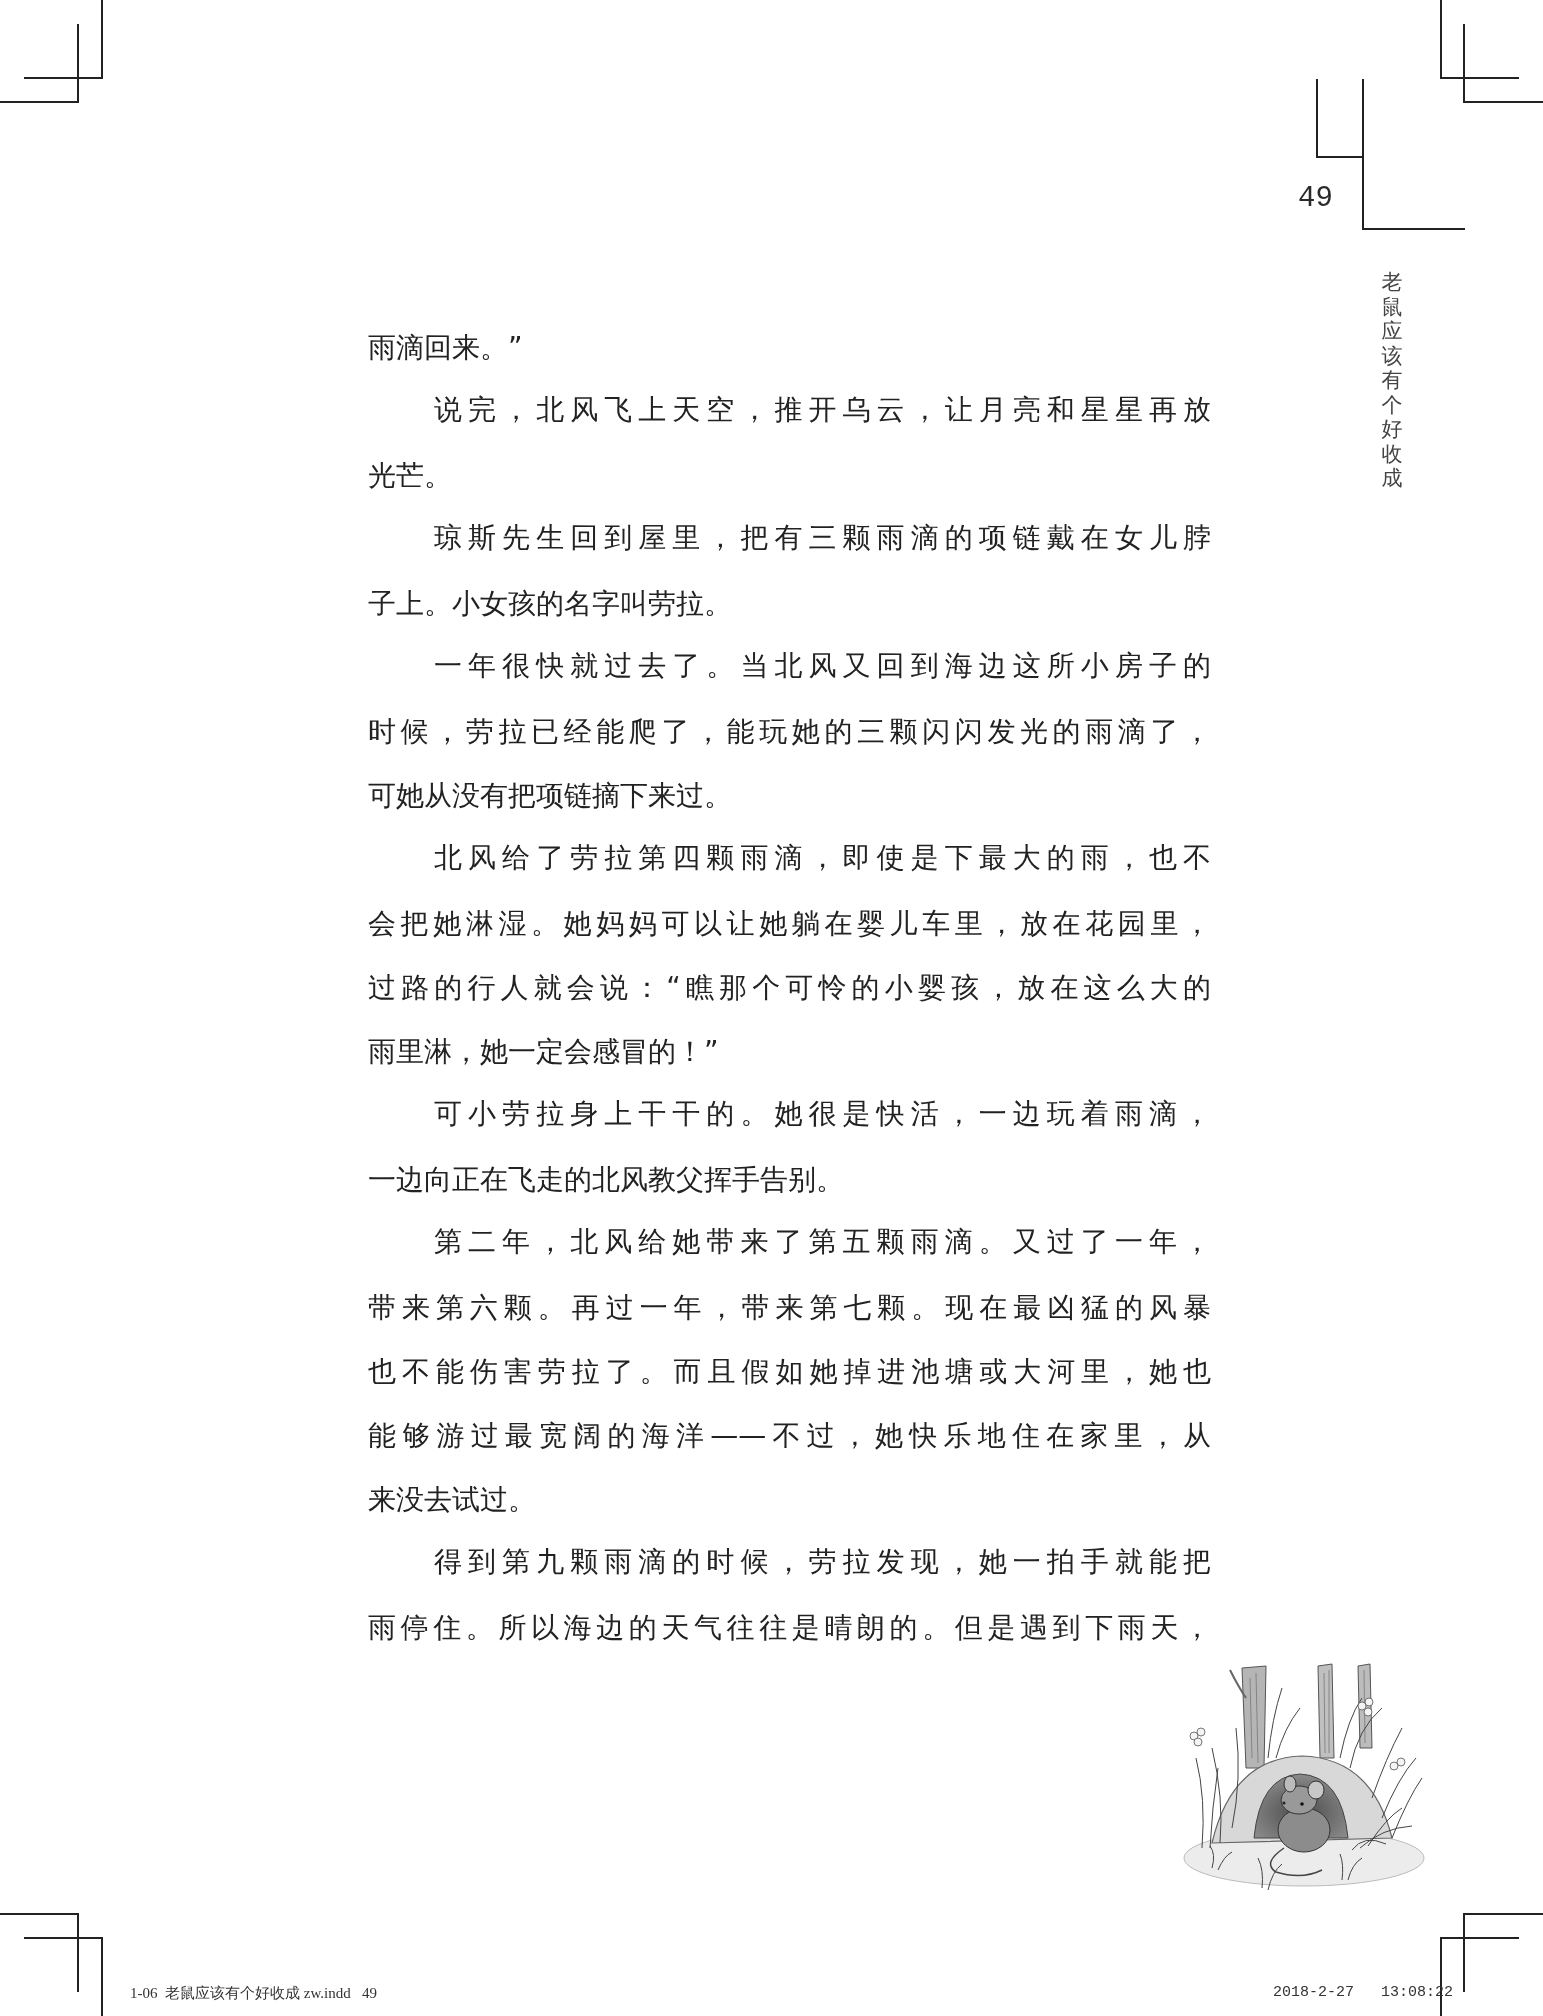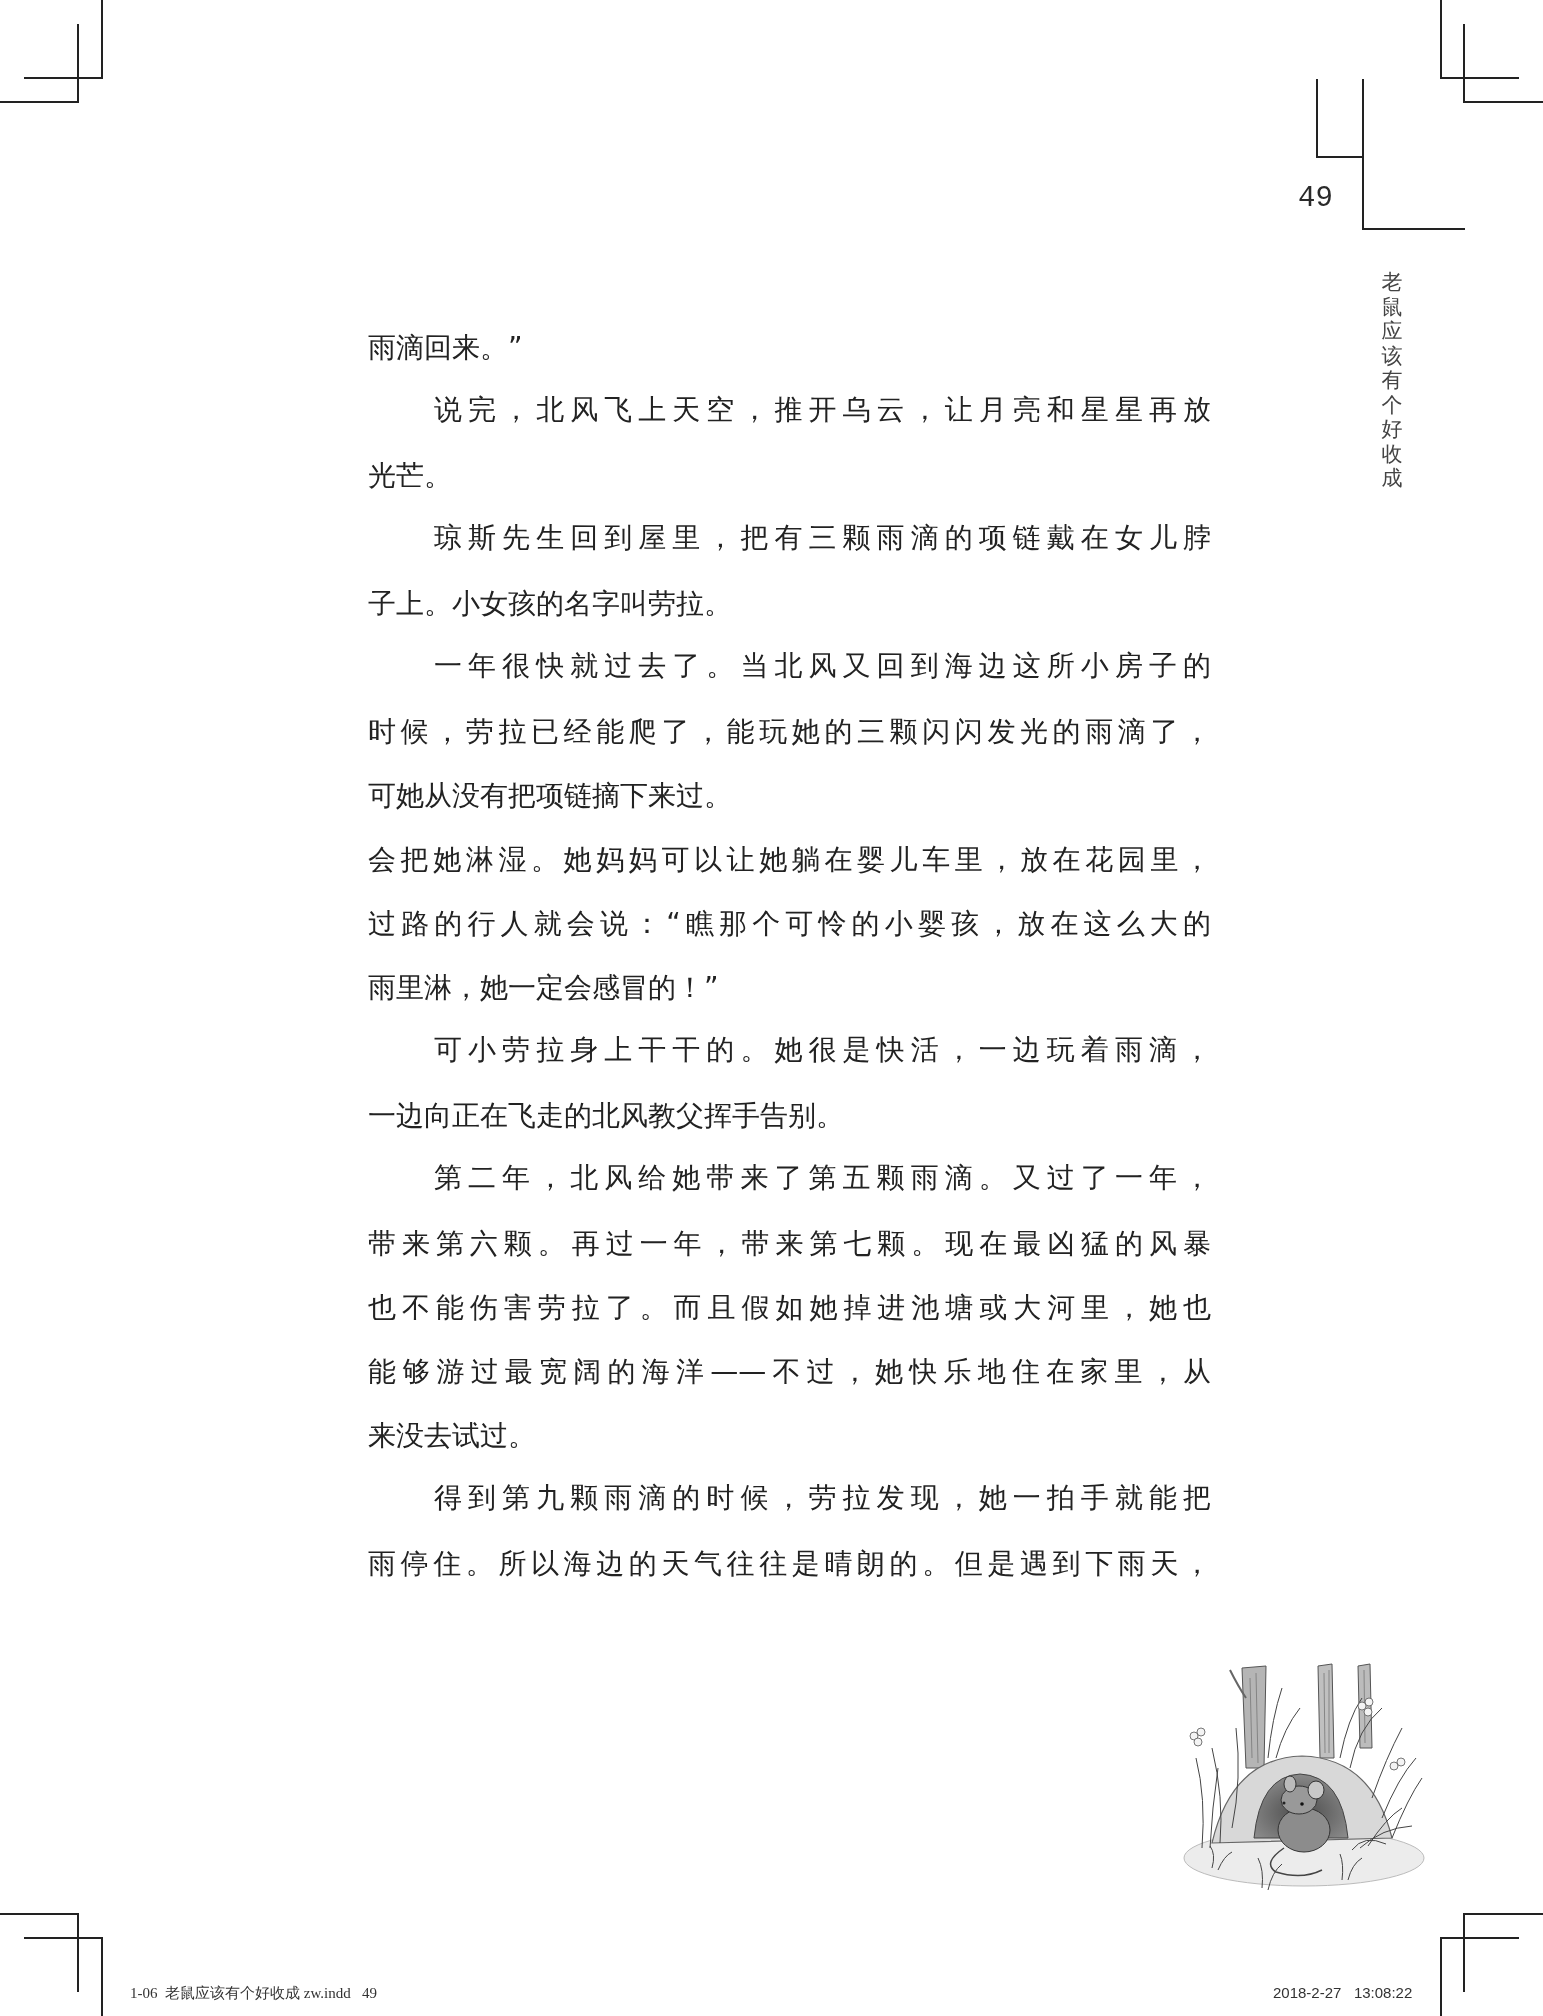--- a/index.html
+++ b/index.html
@@ -13,21 +13,21 @@
   #running-title { position: absolute; left: 1379px; top: 270px; width: 26px;
                    font-size: 21px; line-height: 24.5px; color: #444; text-align: center; }
   #running-title span { display: block; }
   #body-text { position: absolute; left: 356px; top: 327px; width: 855px; }
   .line { height: 64px; line-height: 42px; font-size: 28px; white-space: nowrap; color: #222; margin-left: 12px; }
   .line.full { text-align: justify; text-align-last: justify; }
   .line.indent { padding-left: 66px; font-family: Liberation Mono, monospace; }
   #illustration { position: absolute; left: 1172px; top: 1658px; width: 262px; height: 240px; }
   #footer-slug { position: absolute; left: 130px; top: 1984px; font-family: Liberation Serif, serif;
                  font-size: 15px; color: #333; white-space: pre; }
-  #footer-date { position: absolute; left: 1273px; top: 1984px; font-family: Liberation Sans, sans-serif;
+  #footer-date { position: absolute; left: 1273px; top: 1984px; font-family: Liberation Mono, monospace;
                  font-size: 15px; color: #333; white-space: pre; }
 </style>
 </head>
 <body>
 
 <div class="crop v" style="left:101px; top:0; height:78px;"></div>
 <div class="crop h" style="left:24px; top:77px; width:79px;"></div>
 <div class="crop v" style="left:77px; top:24px; height:79px;"></div>
 <div class="crop h" style="left:0; top:101px; width:79px;"></div>
 
@@ -67,20 +67,21 @@
 
 <div id="body-text">
   <div class="line">雨滴回来。”</div>
   <div class="line indent full">说完，北风飞上天空，推开乌云，让月亮和星星再放</div>
   <div class="line">光芒。</div>
   <div class="line indent full">琼斯先生回到屋里，把有三颗雨滴的项链戴在女儿脖</div>
   <div class="line">子上。小女孩的名字叫劳拉。</div>
   <div class="line indent full">一年很快就过去了。当北风又回到海边这所小房子的</div>
   <div class="line full">时候，劳拉已经能爬了，能玩她的三颗闪闪发光的雨滴了，</div>
   <div class="line">可她从没有把项链摘下来过。</div>
+  <div class="line indent full">北风给了劳拉第四颗雨滴，即使是下最大的雨，也不</div>
   <div class="line full">会把她淋湿。她妈妈可以让她躺在婴儿车里，放在花园里，</div>
   <div class="line full">过路的行人就会说：“瞧那个可怜的小婴孩，放在这么大的</div>
   <div class="line">雨里淋，她一定会感冒的！”</div>
   <div class="line indent full">可小劳拉身上干干的。她很是快活，一边玩着雨滴，</div>
   <div class="line">一边向正在飞走的北风教父挥手告别。</div>
   <div class="line indent full">第二年，北风给她带来了第五颗雨滴。又过了一年，</div>
   <div class="line full">带来第六颗。再过一年，带来第七颗。现在最凶猛的风暴</div>
   <div class="line full">也不能伤害劳拉了。而且假如她掉进池塘或大河里，她也</div>
   <div class="line full">能够游过最宽阔的海洋——不过，她快乐地住在家里，从</div>
   <div class="line">来没去试过。</div>

